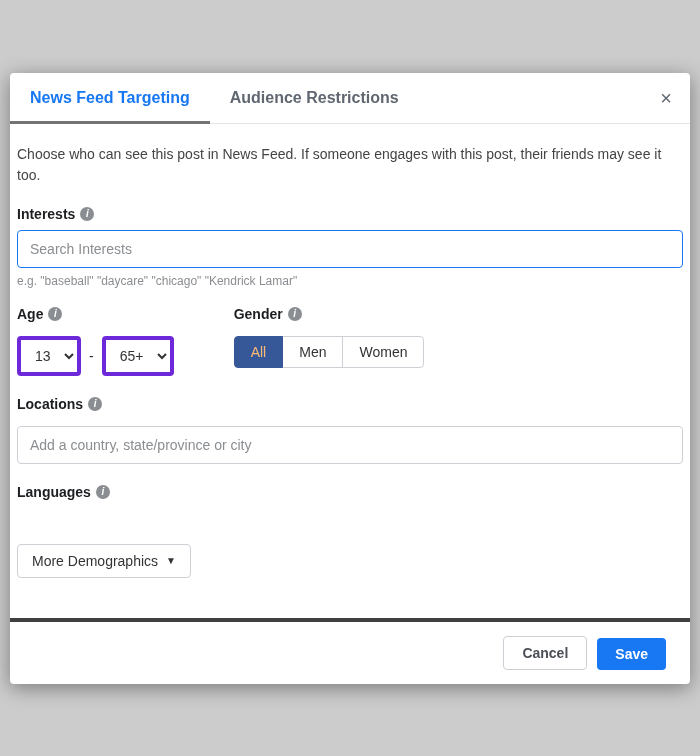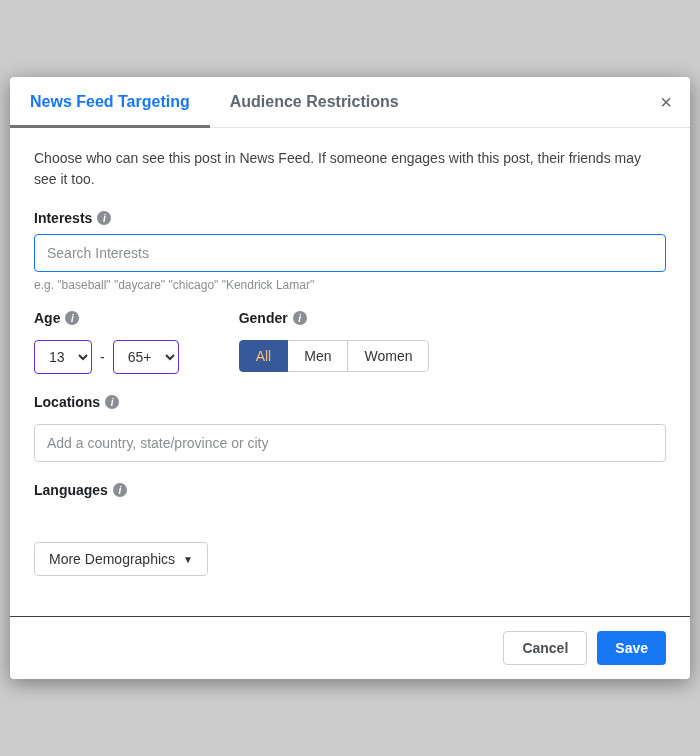--- a/index.html
+++ b/index.html
@@ -60,21 +60,21 @@
       background: none;
       border: none;
       font-size: 20px;
       color: #606770;
       cursor: pointer;
       line-height: 1;
       padding: 4px;
     }
 
     .modal-body {
-      padding: 20px 24px;
+      padding: 20px 7px;
     }
 
     .description {
       font-size: 14px;
       color: #444;
       line-height: 1.5;
       margin-bottom: 20px;
     }
 
     .section-label {
@@ -218,25 +218,26 @@
       margin-bottom: 20px;
       margin-top: 44px;
     }
 
     .dropdown-arrow {
       font-size: 10px;
       color: #333;
     }
 
     .modal-footer {
-      border-top: 1px solid #404040;
+      border-top: 4px solid #404040;
       padding: 14px 24px;
       display: flex;
       justify-content: flex-end;
       gap: 10px;
+      align-items: flex-end;
     }
 
     .btn-cancel {
       padding: 8px 18px;
       border: 1px solid #ccd0d5;
       background: #fff;
       border-radius: 4px;
       font-size: 14px;
       font-weight: 600;
       color: #4b4f56;
@@ -248,21 +249,21 @@
       border: none;
       background: #1877f2;
       border-radius: 4px;
       font-size: 14px;
       font-weight: 600;
       color: #fff;
       cursor: pointer;
     }
 
     select.native-select {
-      border: 1px solid #6d28d9;
+      border: 4px solid #6d28d9;
       border-radius: 4px;
       padding: 7px 10px;
       font-size: 14px;
       color: #333;
       background: #fff;
       cursor: pointer;
       appearance: auto;
     }
   </style>
 </head>

